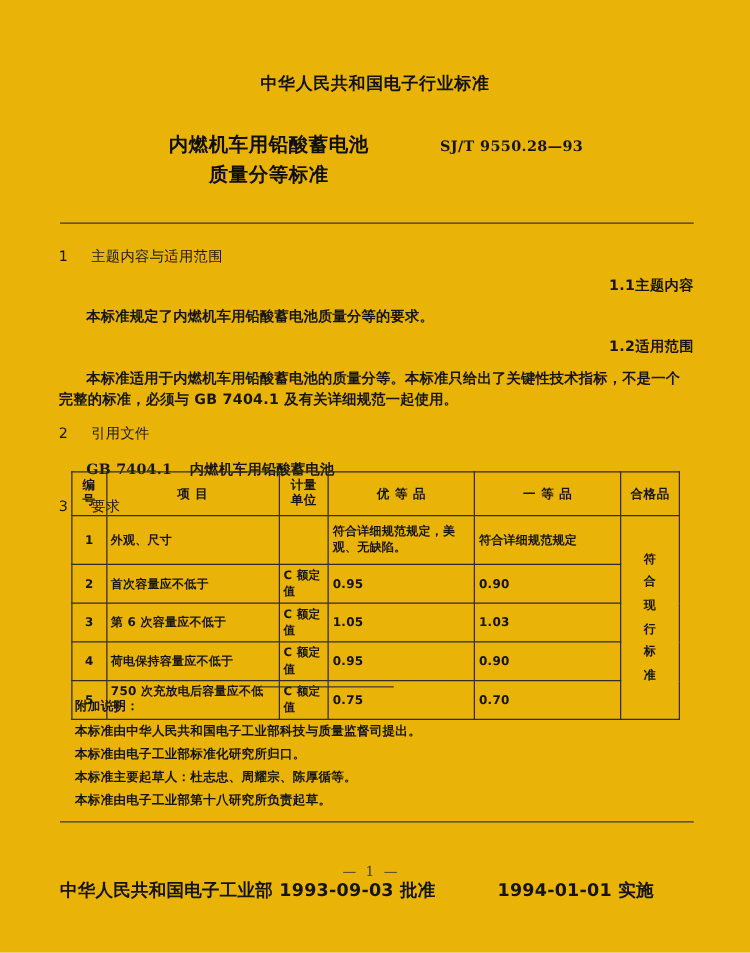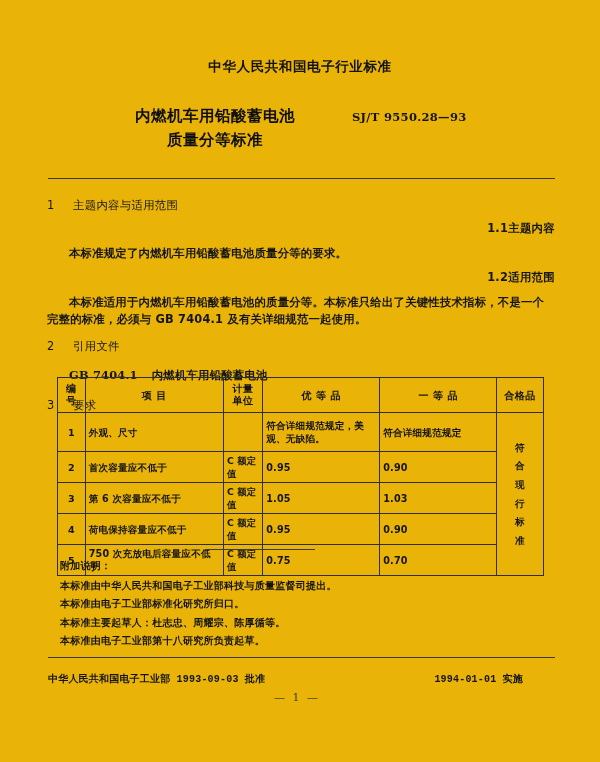--- a/index.html
+++ b/index.html
@@ -219,28 +219,27 @@
     position: absolute;
     left: 48px;
     top: 657px;
     width: 507px;
     height: 0;
     border-top: 1.6px solid #3a3a3a;
   }
   .footer {
     position: absolute;
     left: 48px;
-    top: 672px;
+    top: 704px;
     width: 507px;
     height: 18px;
-    font-size: 10px;
+    font-size: 14px;
     font-weight: bold;
     letter-spacing: 0.2px;
     color: #141414;
-    font-family: Liberation Mono, monospace;
   }
   .footer .left  { position: absolute; left: 0; top: 0; white-space: nowrap; }
   .footer .right { position: absolute; right: 32px; top: 0; white-space: nowrap; }
   .page-number {
     position: absolute;
     left: 0;
     right: 0;
     top: 691px;
     text-align: center;
     padding-right: 6px;

